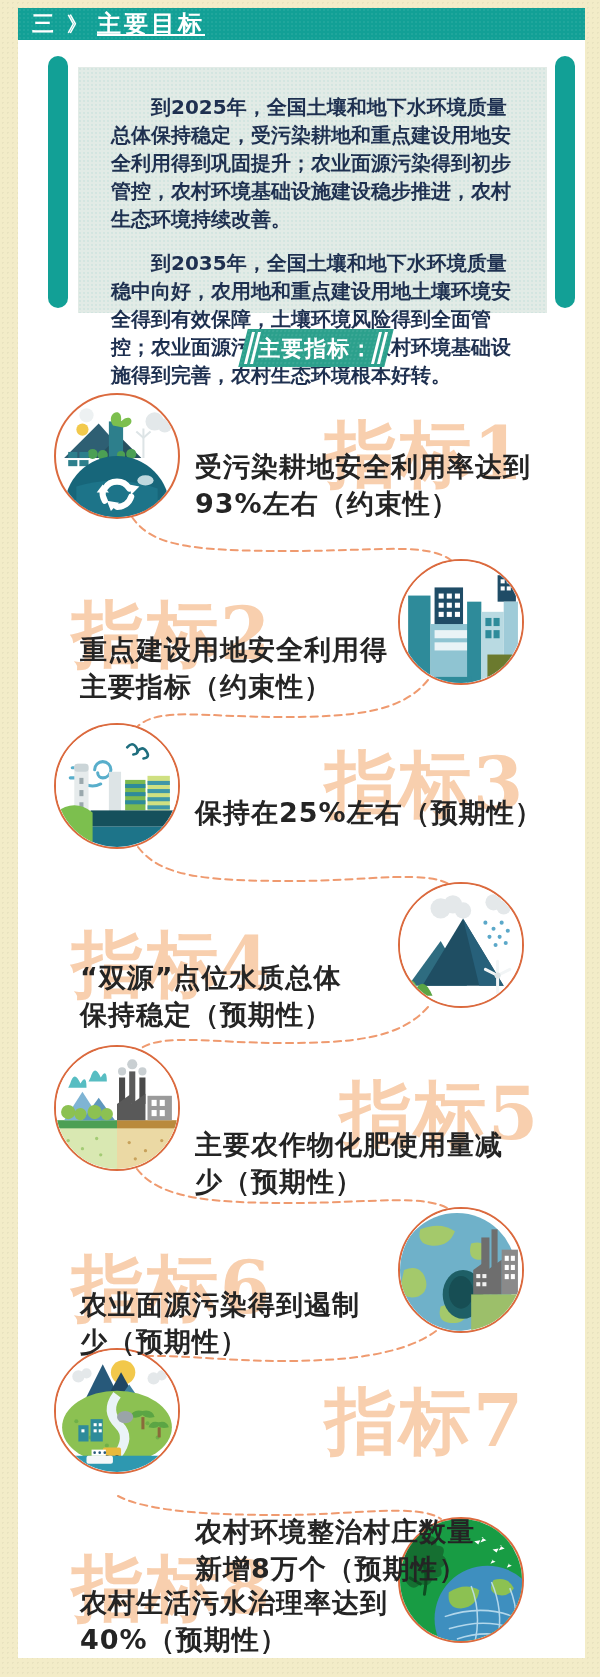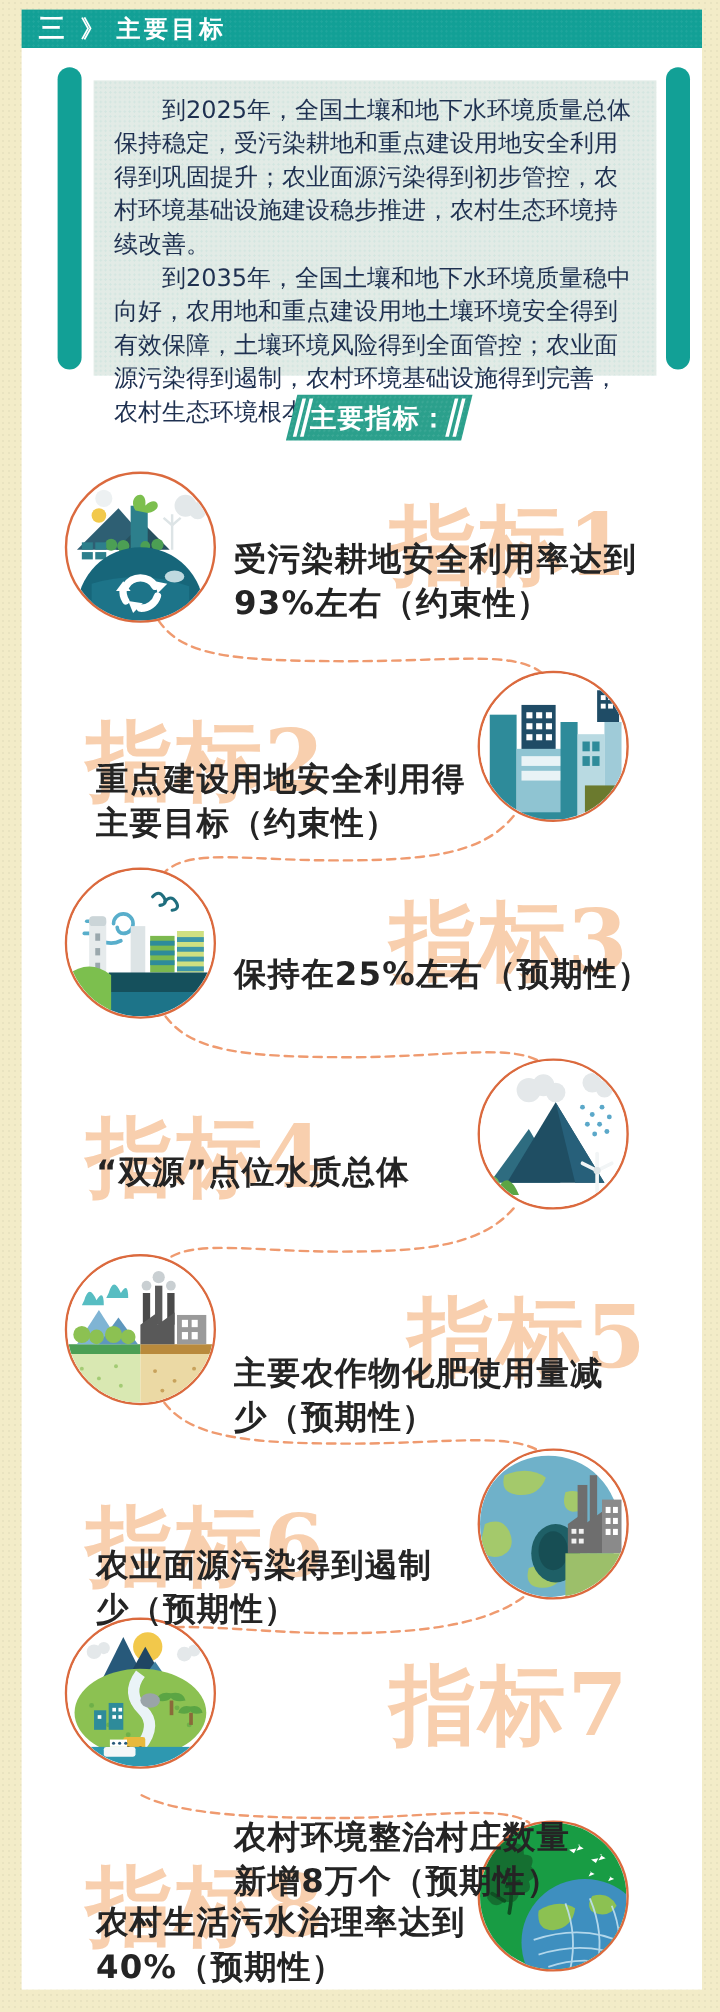--- a/index.html
+++ b/index.html
@@ -10,28 +10,28 @@
     background-size:5px 5px;
     font-family:"DejaVu Sans","Liberation Sans",sans-serif;
   }
   .panel{position:absolute;left:18px;top:38px;width:567px;height:1620px;background:#ffffff;}
   
   .header{position:absolute;left:18px;top:8px;width:567px;height:32px;background:#12A096;
     background-image:radial-gradient(rgba(255,255,255,0.06) 1px, transparent 1px);background-size:4px 4px;
     display:flex;align-items:center;color:#fff;z-index:5;}
   .sec-num{font-size:22px;font-weight:bold;margin-left:14px;letter-spacing:1px;}
   .chev{font-size:20px;font-weight:bold;margin-left:12px;margin-right:10px;}
-  .h-title{font-size:20px;font-weight:bold;letter-spacing:3px;}
+  .h-title{font-size:24px;font-weight:bold;letter-spacing:3px;text-decoration:underline;}
   
   .gbar{position:absolute;width:20px;height:252px;top:56px;background:#12A096;border-radius:10px;z-index:2;}
   .gbar.left{left:48px;} .gbar.right{left:555px;}
   .gbox{position:absolute;left:78px;top:67px;width:469px;height:246px;background:#E2EBE6;
     background-image:radial-gradient(rgba(18,160,150,0.07) 1px, transparent 1px);background-size:4px 4px;
     z-index:1;box-sizing:border-box;padding:10px 16px 0 17px;}
-  .gbox p{margin:0;font-size:20px;line-height:28px;color:#1E3050;text-indent:2em;font-weight:400;letter-spacing:0px;}
+  .gbox p{margin:16px;font-size:20px;line-height:28px;color:#1E3050;text-indent:2em;font-weight:700;letter-spacing:0px;}
   
   .ibanner{position:absolute;left:243px;top:329px;width:146px;height:38px;background:#2BA08C;
     transform:skewX(-14deg);z-index:4;
     background-image:radial-gradient(rgba(255,255,255,0.08) 1px, transparent 1px);background-size:4px 4px;}
   .ibanner .stripe{position:absolute;top:3px;bottom:3px;width:3px;background:#fff;}
   .ibanner .label{position:absolute;left:0;right:0;top:5px;text-align:center;transform:skewX(14deg);
     color:#fff;font-size:22px;font-weight:bold;letter-spacing:1px;white-space:nowrap;}
   
   .wm{position:absolute;z-index:2;font-family:"DejaVu Serif","Liberation Serif",serif;
     font-size:72px;font-weight:bold;color:#F8CFAE;line-height:1;white-space:nowrap;letter-spacing:2px;}
@@ -166,21 +166,21 @@
         <rect x="105" y="25" width="4" height="4"></rect>
       </g>
     <rect x="102" y="40" width="14" height="80" fill="#9FCBD8"></rect>
     <rect x="86" y="92" width="28" height="22" fill="#6B7A2E"></rect>
     <circle cx="104" cy="114" r="4" fill="#ffffff" stroke="#444" stroke-width="2"></circle>
     <rect x="30" y="114" width="40" height="6" fill="#2E8B9A"></rect>
   </svg>
 </div>
 <div class="itext" style="left:80px;top:583px">
   <div>重点建设用地安全利用得</div>
-  <div>主要目标（约束性）</div>
+  <div>主要指标（约束性）</div>
 </div>
 
 <div class="wm" style="left:325px;top:748px">指标3</div>
 <div class="circ" style="left:54px;top:723px">
   <svg viewBox="0 0 120 120">
     <rect width="120" height="120" fill="#ffffff"></rect>
     <g stroke="#1F6E7E" stroke-width="2.5" fill="none" stroke-linecap="round">
       <path d="M70,22 q5,-6 9,0 q4,6 -3,7"></path>
         <path d="M80,26 q5,-6 9,0 q4,6 -3,7"></path>
     </g>
@@ -254,20 +254,21 @@
       <line x1="96" y1="114" x2="96" y2="90"></line>
         <line x1="96" y1="90" x2="84" y2="84"></line>
         <line x1="96" y1="90" x2="108" y2="84"></line>
         <line x1="96" y1="90" x2="96" y2="76"></line>
     </g>
     <circle cx="96" cy="90" r="3" fill="#DDE4E6"></circle>
   </svg>
 </div>
 <div class="itext" style="left:80px;top:911px">
   <div>“双源”点位水质总体</div>
+  <div>保持稳定（预期性）</div>
 </div>
 
 <div class="wm" style="left:340px;top:1078px">指标5</div>
 <div class="circ" style="left:54px;top:1045px">
   <svg viewBox="0 0 120 120">
     <rect width="120" height="120" fill="#ffffff"></rect>
     <rect x="0" y="78" width="60" height="42" fill="#D9E8B2"></rect>
     <rect x="60" y="78" width="60" height="42" fill="#EBD9A4"></rect>
     <g fill="#8CBF5A" opacity="0.7">
         <circle cx="12" cy="92" r="1.6"></circle>

